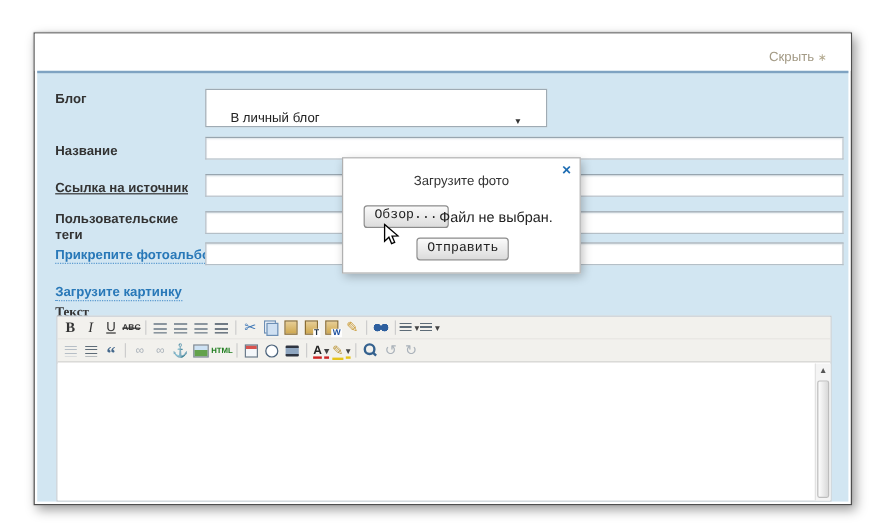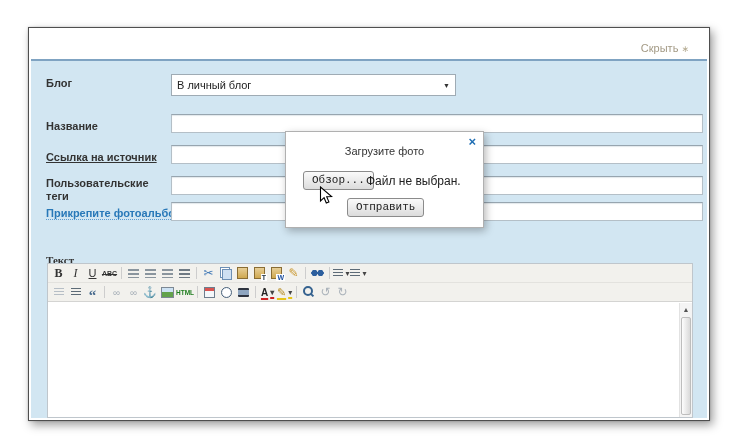--- a/index.html
+++ b/index.html
@@ -20,22 +20,22 @@
   .hide-link .st { font-size:9px; color:#b3a98f; }
 
   
   .content { position:absolute; left:2px; right:2px; top:31px; bottom:2px;
              background:#d2e6f2; border-top:2px solid #7fa3c2; }
   .lbl { position:absolute; font-size:11px; font-weight:bold; color:#333; }
   .lnk { position:absolute; font-size:11px; font-weight:bold; color:#2878b8;
          border-bottom:1px dotted #5c9bd0; cursor:pointer; }
   .inp { position:absolute; height:19px; background:#fff; border:1px solid #b4bfc7;
          border-top-color:#97a5af; box-shadow:inset 0 1px 1px rgba(140,160,175,.25); }
-  .sel { position:absolute; height:22px; background:#fff; border:1px solid #9fabb4;
-         display:flex; align-items:center; padding:0 5px; font-size:11px; color:#222; cursor:pointer; }
+  .sel { position:absolute; height:32px; background:#fff; border:1px solid #9fabb4;
+         display:flex; align-items:flex-end; padding:0 20px; font-size:11px; color:#222; cursor:pointer; }
   .sel .arrow { margin-left:auto; font-size:7px; color:#333; }
 
   
   .editor { position:absolute; left:16px; top:202px; width:646px; bottom:0;
             border:1px solid #bfc6cc; background:#fff; }
   .tb { display:flex; align-items:center; height:19px; background:#f2f1ed; padding:0 2px; }
   .tb1 { border-bottom:1px solid #e3e2de; }
   .tb2 { border-bottom:1px solid #d4d4d2; }
   .tbi { min-width:17px; height:17px; display:inline-flex; align-items:center; justify-content:center;
          font-size:10px; color:#333; cursor:pointer; position:relative; }
@@ -132,20 +132,21 @@
 
     <span class="lbl" style="left:15px; top:90px;text-decoration:underline;">Ссылка на источник</span>
     <div class="inp" style="left:140px; top:84px; width:532px;"></div>
 
     <span class="lbl" style="left:15px; top:116px; width:112px; line-height:13px;">Пользовательские теги</span>
     <div class="inp" style="left:140px; top:115px; width:532px;"></div>
 
     <span class="lnk" style="left:15px; top:146px;">Прикрепите фотоальбом</span>
     <div class="inp" style="left:140px; top:141px; width:532px;"></div>
 
+    <span class="lnk" style="left:15px; top:177px;">Загрузите картинку</span>
 
     <span class="lbl" style="left:15px; top:193px;font-family:Liberation Serif, serif;">Текст</span>
 
     <div class="editor">
       <div class="tb tb1">
 
           <span class="tbi g-b">B</span>
 
           <span class="tbi g-i">I</span>
 

